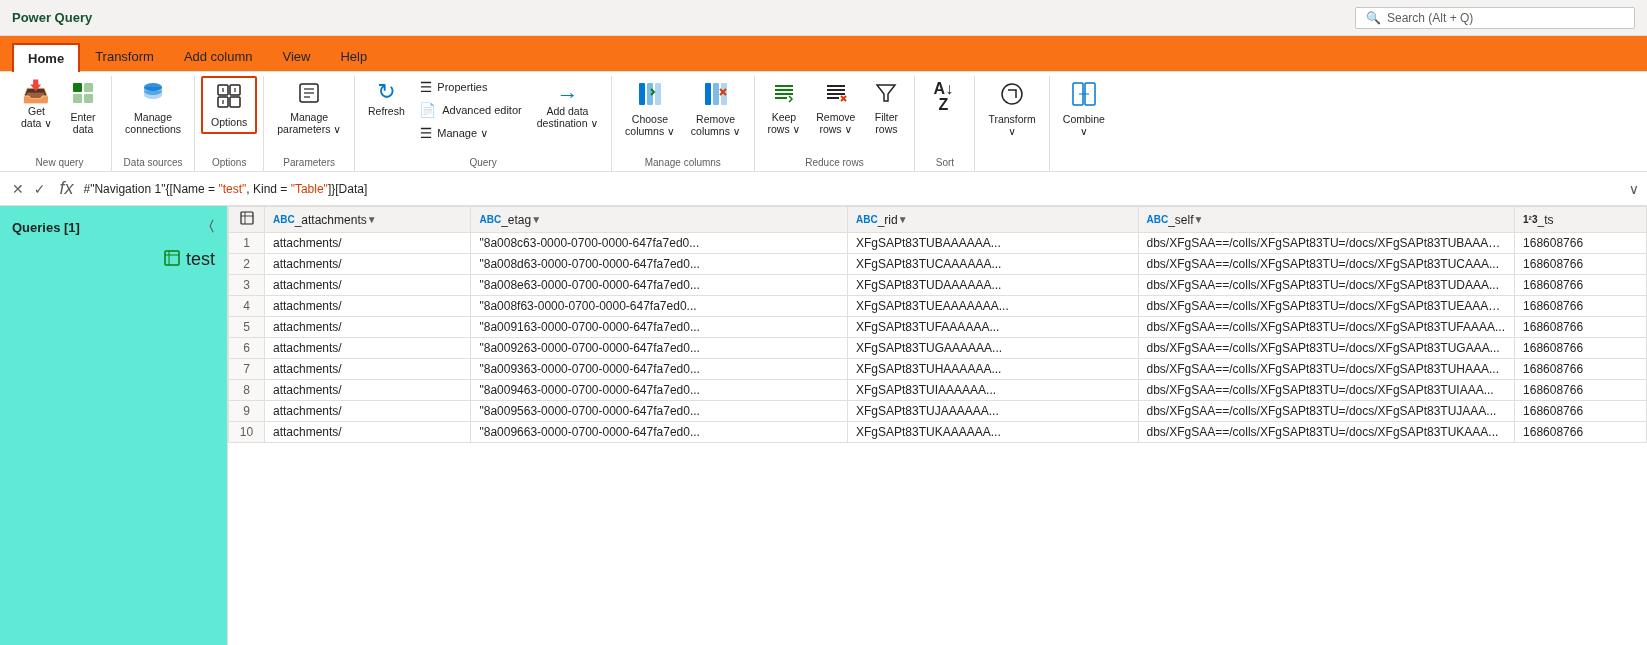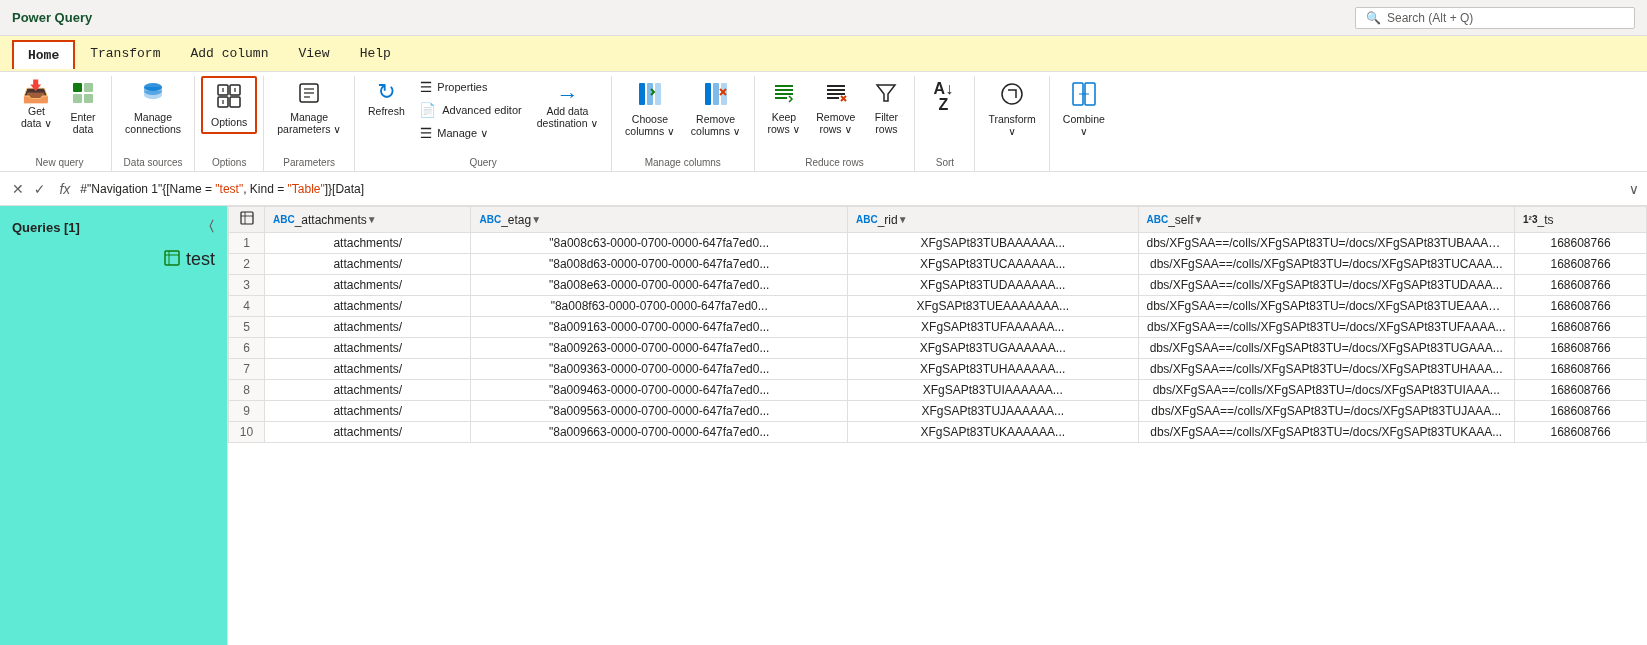--- a/index.html
+++ b/index.html
@@ -12,22 +12,22 @@
     }
     .title-bar-left { font-weight: 600; font-size: 13px; color: #14532d; }
     .search-box {
       display: flex; align-items: center; border: 1px solid #c8c6c4; border-radius: 2px;
       background: white; padding: 3px 10px; width: 280px; color: #605e5c; font-size: 12px;
     }
     .search-box span { margin-right: 6px; color: #605e5c; }
 
     
     .tab-bar {
-      display: flex; align-items: center; background: #fef9c3;
-      padding: 0 12px; height: 36px; border-bottom: 1px solid #e1dfdd; font-family: Liberation Mono, monospace;
+      display: flex; align-items: flex-end; background: #f97316;
+      padding: 0 12px; height: 36px; border-bottom: 1px solid #e1dfdd;
     }
     .tab {
       padding: 6px 14px; font-size: 13px; cursor: pointer; color: #252423;
       border: 1px solid transparent; position: relative;
     }
     .tab.active {
       font-weight: 600; border: 2px solid #d83b01; background: white;
       border-bottom: none; margin-bottom: -1px;
     }
 
@@ -71,21 +71,21 @@
     }
     .ribbon-btn-large .icon { font-size: 24px; line-height: 1; margin-bottom: 2px; }
 
     
     .formula-bar {
       display: flex; align-items: center; background: white; height: 34px;
       border-bottom: 1px solid #e1dfdd; padding: 0 8px; gap: 6px;
     }
     .formula-bar-actions { display: flex; gap: 2px; }
     .fx-btn { font-size: 14px; cursor: pointer; padding: 2px 4px; color: #605e5c; }
-    .fx-label { font-size: 14px; font-style: italic; color: #605e5c; margin: 0 4px; }
+    .fx-label { font-size: 18px; font-style: italic; color: #605e5c; margin: 0 4px; }
     .formula-text { font-size: 12px; color: #252423; flex: 1; }
     .formula-chevron { margin-left: auto; font-size: 14px; color: #605e5c; cursor: pointer; }
 
     
     .main-area { display: flex; height: calc(645px - 36px - 36px - 100px - 34px); }
 
     
     .queries-panel {
       width: 228px; background: #5eead4; border-right: 1px solid #e1dfdd;
       padding: 8px 4px;
@@ -109,21 +109,21 @@
       font-weight: 400; text-align: left; white-space: nowrap; position: sticky; top: 0;
       z-index: 2;
     }
     th.row-num { width: 36px; text-align: center; }
     th .col-header { display: flex; align-items: center; }
     th .col-type { font-size: 10px; color: #0078d4; font-weight: 600; }
     th .col-name { font-size: 12px; }
     th .col-arrow { font-size: 10px; color: #605e5c; cursor: pointer; }
     td {
       border: 1px solid #e1dfdd; padding: 3px 8px;
-      white-space: nowrap; overflow: hidden; max-width: 220px; text-overflow: ellipsis; text-align: center;
+      white-space: nowrap; overflow: hidden; max-width: 220px; text-overflow: ellipsis;
     }
     td.row-num { text-align: center; color: #605e5c; background: #f9f8f7; }
   </style>
 </head>
 <body>
 
 <div class="title-bar">
   <span class="title-bar-left">Power Query</span>
   <div class="search-box">
     <span>🔍</span>

